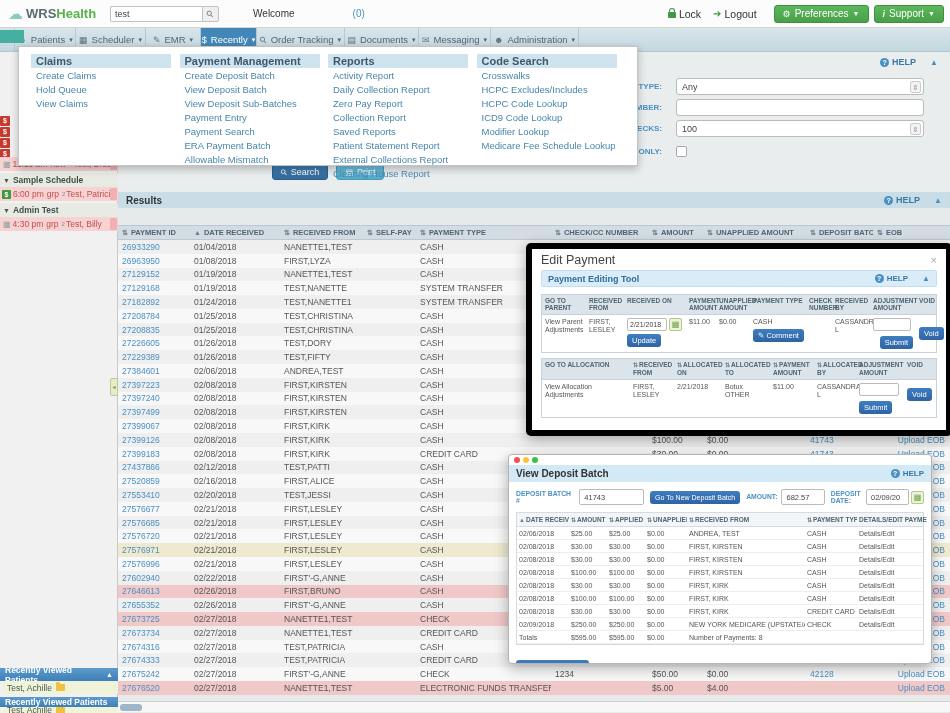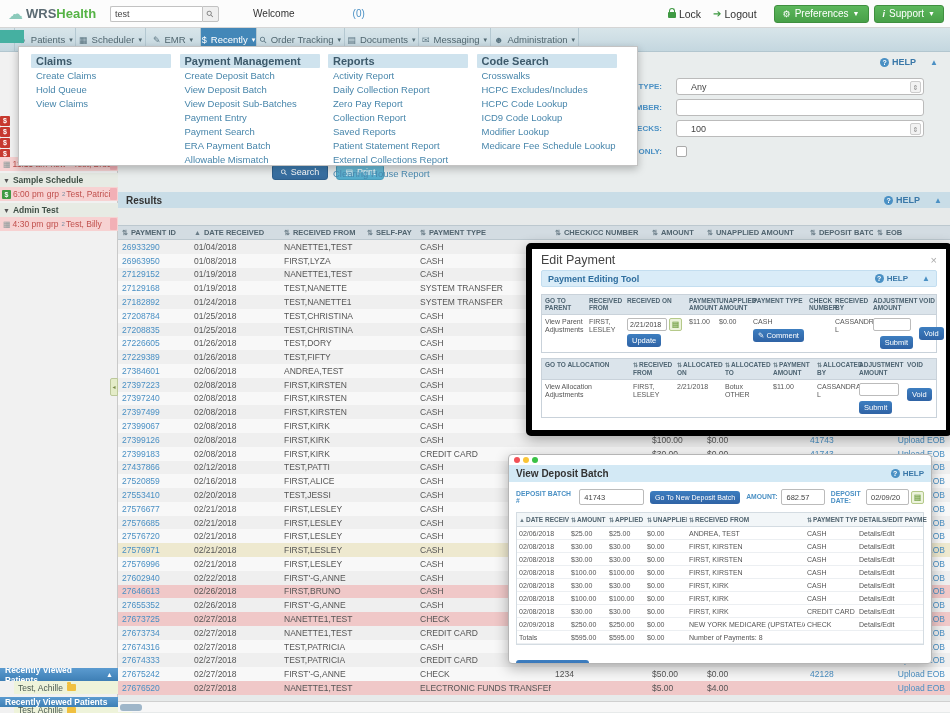--- a/index.html
+++ b/index.html
@@ -52,35 +52,35 @@
   .srow.hdr2{background:#e7ebe4;color:#3f4f46;font-weight:bold;margin-top:2px;}
   .srow .arr{margin:0 3px;font-size:7px;color:#555;}
   .srow .cic{margin:0 2px 0 3px;font-size:8px;color:#8a9a9a;}
   .srow .dollar{width:9px;height:9px;background:#3f9943;color:#fff;font-size:7px;font-weight:bold;text-align:center;line-height:9px;border-radius:1px;margin:0 2px 0 2px;}
   .srow .t{margin-right:3px;white-space:nowrap;}
   .srow .tag{margin-right:3px;}
   .srow sup{font-size:6px;color:#7a8fa5;margin-right:1px;}
   .srow .rbadge{position:absolute;right:1px;top:1px;bottom:1px;width:7px;background:#f2b0b6;border-radius:1px;}
   .rv-bar{position:absolute;left:0;width:118px;height:13px;background:linear-gradient(#5b9bd0,#3e7fb5);color:#fff;font-weight:bold;font-size:8.5px;display:flex;align-items:center;padding:0 5px;overflow:hidden;}
   .rv-bar .up{margin-left:auto;font-size:7px;}
-  .rv-item{position:absolute;left:14px;width:118px;height:13px;background:#eef3da;color:#4a5a50;font-size:8.5px;display:flex;align-items:center;padding:0 4px;overflow:hidden;}
+  .rv-item{position:absolute;left:3px;width:118px;height:13px;background:#eef3da;color:#4a5a50;font-size:8.5px;display:flex;align-items:center;padding:0 4px;overflow:hidden;}
   .folder{width:9px;height:7px;background:#f0c040;border-radius:1px;margin-left:4px;position:relative;}
   .folder:before{content:"";position:absolute;top:-2px;left:0;width:4px;height:2px;background:#f0c040;border-radius:1px 1px 0 0;}
   .sb-handle{position:absolute;left:110px;top:378px;width:8px;height:18px;background:#e4ecc8;border:1px solid #bcc89a;border-radius:2px 0 0 2px;font-size:6px;color:#7a8a4a;text-align:center;line-height:17px;}
 
   
   .main-panel{position:absolute;left:118px;top:52px;width:832px;height:140px;background:#e9eded;}
   .help-box{display:flex;align-items:center;font-size:9px;color:#3a78a8;font-weight:bold;}
   .help-ic{display:inline-block;width:9px;height:9px;border-radius:50%;background:#4a90c4;color:#fff;font-size:7px;line-height:9px;text-align:center;font-weight:bold;margin-right:3px;}
   .help-ic:before{content:"?";}
   .help-box .up{color:#4a90c4;font-size:8px;margin-left:14px;}
   .sp-help{position:absolute;right:12px;top:5px;}
   .frow{position:absolute;height:17px;display:flex;align-items:center;}
   .frow .flabel{width:120px;text-align:right;font-size:8px;font-weight:bold;color:#4a90c4;margin-right:14px;}
-  .fctl{width:248px;height:17px;background:#fff;border:1px solid #bbb;border-radius:3px;font-size:9px;color:#444;display:flex;align-items:center;padding-left:14px;position:relative;}
+  .fctl{width:248px;height:17px;background:#fff;border:1px solid #bbb;border-radius:3px;font-size:9px;color:#444;display:flex;align-items:center;padding-left:5px;position:relative;}
   .fctl .stepper{position:absolute;right:2px;top:2px;width:11px;height:12px;background:#f2f2f2;border:1px solid #ccc;border-radius:2px;font-size:7px;color:#888;text-align:center;line-height:11px;}
   .fcheck{width:11px;height:11px;background:#fff;border:1px solid #aaa;border-radius:2px;}
   .btn-row{position:absolute;left:154px;top:112px;display:flex;}
   .bbtn{height:16px;display:flex;align-items:center;border-radius:3px;color:#fff;font-size:9px;padding:0 8px;}
   .bbtn .bic{margin-right:4px;font-size:8px;}
   .bbtn.search{background:linear-gradient(#3f7fb4,#35699a);border:1px solid #2d5f8c;margin-right:8px;}
   .bbtn.print{background:linear-gradient(#6fc0dc,#54abcb);border:1px solid #4a9cba;}
 
   
   .res-bar{position:absolute;left:118px;top:192px;width:832px;height:16px;background:#c9dde7;display:flex;align-items:center;padding:0 8px;}

